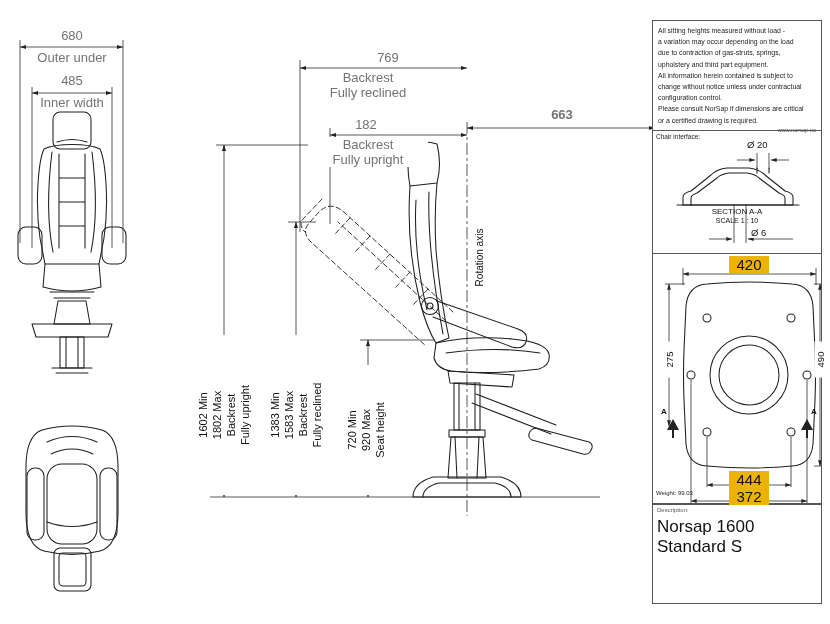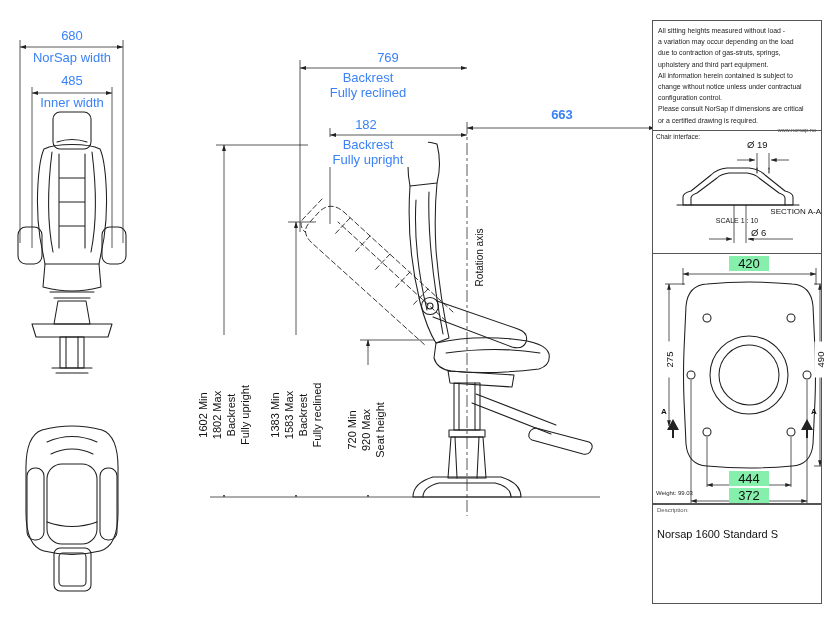--- a/index.html
+++ b/index.html
@@ -3,55 +3,55 @@
 <meta charset="utf-8">
 <style>
   html,body { margin:0; padding:0; background:#e9e9e9; }
   .sheet {
     position:relative; width:830px; height:624px; background:#fff;
     font-family:"Liberation Sans", sans-serif; color:#111; overflow:hidden;
     margin:0 auto;
   }
   .sheet * { box-sizing:border-box; }
   svg.lw { position:absolute; left:0; top:0; }
-  .t { position:absolute; color:#3b82f6; white-space:pre; }
+  .t { position:absolute; color:#737373; white-space:pre; }
   .ctr { text-align:center; white-space:normal; }
   .dimnum { font-size:13px; background:#fff; }
   .dimlabel { font-size:13px; line-height:15px; background:#fff; }
   .rot { position:absolute; transform:rotate(-90deg); background:#fff;
          font-size:11px; line-height:14px; text-align:center; color:#111; }
   .rot.small { font-size:9.5px; line-height:11px; }
   .axis-label { font-size:10px; background:transparent; }
 
   
   .right-panel { position:absolute; left:652px; top:20px; width:170px; height:584px;
                  border:1px solid #555; background:#fff; }
   .notes-box { height:109px; padding:4px 5px 0 5px; }
   .note-line { font-size:6.9px; line-height:11.2px; color:#222; }
   .note-site { font-size:5.6px; text-align:right; color:#444; margin-top:1px; }
   .iface-box { height:123px; border-top:1px solid #555; position:relative; }
   .iface-heading { position:absolute; left:3px; top:2px; font-size:6.5px; color:#222; }
   .dia-label { position:absolute; font-size:9.5px; background:#fff; }
-  .sec-title { position:absolute; left:0; right:0; top:76px; text-align:right; font-size:8px; }
+  .sec-title { position:absolute; left:0; right:0; top:76px; text-align:center; font-size:8px; }
   .sec-scale { position:absolute; left:0; right:0; top:86px; text-align:center; font-size:7px; }
   .base-box { height:250px; border-top:1px solid #555; position:relative; }
-  .bv-num { position:absolute; font-size:13px; background:#86efac; text-align:center; }
+  .bv-num { position:absolute; font-size:15px; background:#eab308; text-align:center; }
   .a-marker { position:absolute; font-size:8px; font-weight:bold; }
   .weight { position:absolute; left:3px; top:236px; font-size:6px; color:#222; }
 
   
   .title-block { height:100px; border-top:1px solid #555; }
   .tb-row1 { height:44px; display:flex; }
   .tb-logo-cell { width:70px; border-right:1px solid #555; padding:3px 0 0 6px; }
   .tb-brand { font-size:9px; font-weight:bold; letter-spacing:2.5px; color:#3e4a59; margin-top:1px; }
   .tb-address-cell { flex:1; padding:8px 0 0 6px; }
   .tb-address-cell div { font-size:6.3px; line-height:8.5px; color:#333; }
   .tb-row2 { height:30px; border-top:1px solid #555; padding:2px 4px 0 4px; }
   .tb-small-label { font-size:6px; color:#555; }
-  .tb-desc { font-size:11px; color:#111; margin-top:15px; }
+  .tb-desc { font-size:17px; color:#111; margin-top:4px; }
   .tb-row3 { height:26px; border-top:1px solid #555; display:flex; }
   .tb-cell { padding:1px 0 0 4px; }
   .tb-cell .lbl { font-size:6px; color:#555; }
   .tb-cell .val { font-size:10.5px; color:#111; margin-top:1px; }
   .tb-c1 { width:62px; border-right:1px solid #555; }
   .tb-c2 { width:56px; border-right:1px solid #555; }
   .tb-c3 { flex:1; }
 
   
   .art path, .art rect, .art circle, .art line
@@ -154,21 +154,21 @@
 
     <g class="art dash">
       <path d="M453,312 L345,213 Q331,200 319,212 L310,222 Q300,232 312,243 L426,346"></path>
       <path d="M446,321 L338,222"></path>
       <path d="M322,199 L303,219 Q298,225 305,232"></path>
       <path d="M350,218 L335,234 M370,236 L355,252 M390,254 L375,270 M410,272 L395,288 M428,289 L413,305"></path>
     </g>
   </svg>
 
   <div class="t dimnum ctr" style="left:52px; top:28px; width:40px;">680</div>
-  <div class="t dimlabel ctr" style="left:27px; top:50px; width:90px;">NorSap width</div>
+  <div class="t dimlabel ctr" style="left:27px; top:50px; width:90px;">Outer under</div>
   <div class="t dimnum ctr" style="left:52px; top:73px; width:40px;">485</div>
   <div class="t dimlabel ctr" style="left:34px; top:95px; width:76px;">Inner width</div>
 
   <div class="t dimnum ctr" style="left:366px; top:50px; width:44px;">769</div>
   <div class="t dimlabel ctr" style="left:308px; top:70px; width:120px;">
     <div>Backrest</div>
     <div>Fully reclined</div>
   </div>
   <div class="t dimnum ctr" style="left:538px; top:107px; width:48px;font-weight:bold;">663</div>
   <div class="t dimnum ctr" style="left:344px; top:117px; width:44px;">182</div>
@@ -229,21 +229,21 @@
           <line x1="56" y1="108" x2="79" y2="108" marker-end="url(#arI)"></line>
           <line x1="140" y1="108" x2="95" y2="108" marker-end="url(#arI)"></line>
         </g>
         <g class="art">
           <path d="M30,74 L30,66 Q30,62 38,60 L58,44 Q64,38 74,37 L96,37 Q106,38 112,44 L132,60 Q140,62 140,66 L140,74 Z"></path>
           <path d="M38,74 L38,67 Q38,64 44,62 L64,47 Q68,43 76,42 L94,42 Q102,43 106,47 L126,62 Q132,64 132,67 L132,74"></path>
           <path d="M24,74 L146,74"></path>
           <path d="M104,37 L104,42 M116,37 L116,42"></path>
         </g>
       </svg>
-      <div class="dia-label" style="left:94px; top:8px;">Ø 19</div>
+      <div class="dia-label" style="left:94px; top:8px;">Ø 20</div>
       <div class="sec-title">SECTION A-A</div>
       <div class="sec-scale">SCALE 1 : 10</div>
       <div class="dia-label" style="left:98px; top:96px;">Ø 6</div>
     </div>
 
     <div class="base-box">
       <svg width="168" height="250" style="position:absolute;left:0;top:0;">
         <defs>
           <marker id="arB" viewBox="0 0 10 10" refX="9.5" refY="5" markerWidth="8" markerHeight="8" orient="auto-start-reverse">
             <path d="M0,1.8 L10,5 L0,8.2 Z" fill="#222" stroke="none"></path>

